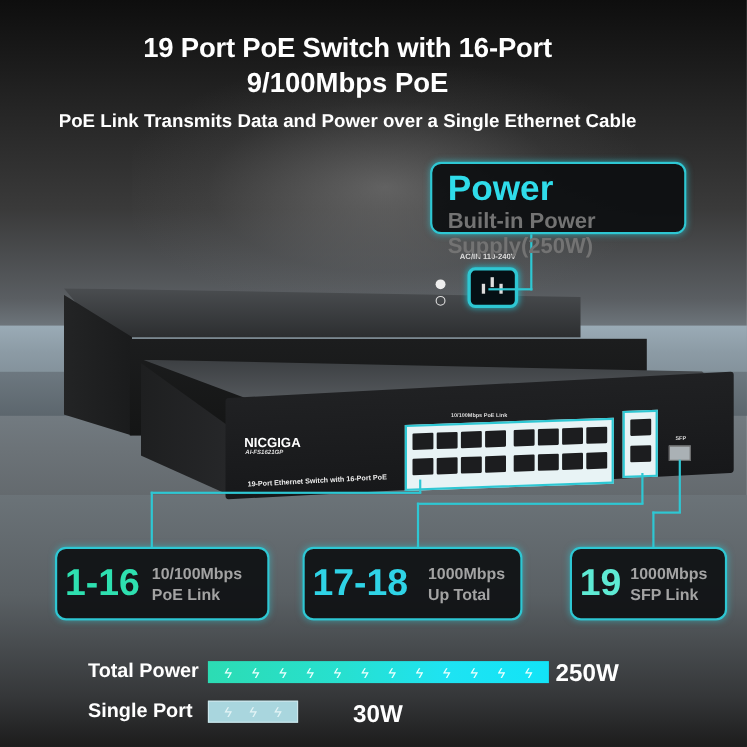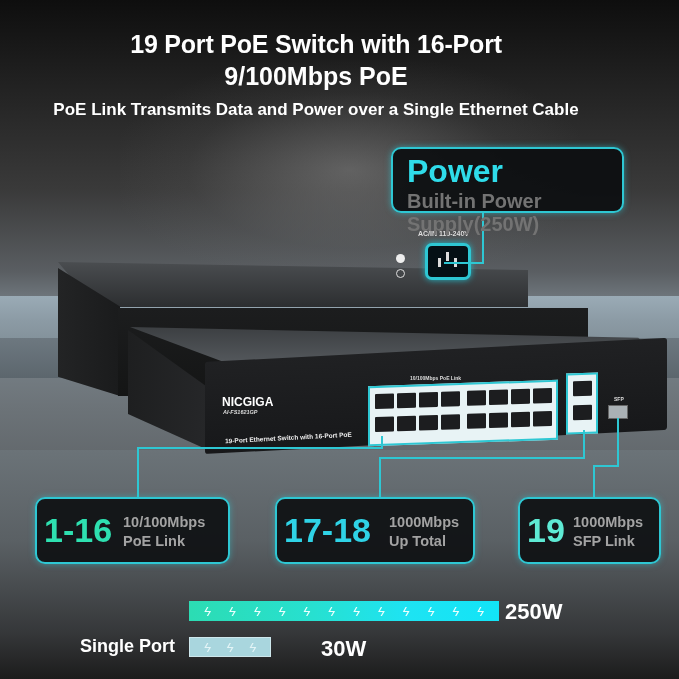--- a/index.html
+++ b/index.html
@@ -72,21 +72,21 @@
   .pb1 { left: 368px; top: 383px; width: 190px; height: 60px; transform: skewY(-2deg); }
   .pb2 { left: 566px; top: 373px; width: 32px; height: 61px; transform: skewY(-2deg); }
   .rj { position: absolute; width: 19px; height: 15px; background: #1c1d1f; border-radius: 1px; }
   .pb-label { position: absolute; left: 410px; top: 375px; font-size: 5px; font-weight: 700; color: #ddd; }
   .sfp-label { position: absolute; left: 614px; top: 396px; font-size: 5px; font-weight: 700; color: #ddd; }
   .sfp { position: absolute; left: 608px; top: 405px; width: 20px; height: 14px; background: #aab1b5; border: 1px solid #666; }
 
   
   .card { position: absolute; top: 497px; height: 67px; background: rgba(14,16,18,0.92);
     border: 2px solid #2ec7d3; border-radius: 10px; box-shadow: 0 0 6px rgba(46,199,211,0.5); }
-  .c1 { left: 35px; width: 195px; padding-left: 36px; }
+  .c1 { left: 50px; width: 195px; padding-left: 36px; }
   .c2 { left: 275px; width: 200px; }
   .c3 { left: 518px; width: 143px; }
   .card-num { position: absolute; left: 7px; top: 12px; font-size: 34px; font-weight: 700; }
   .c1 .card-num { color: #2ee0b0; }
   .c2 .card-num { color: #2fd3e6; }
   .c3 .card-num { color: #5eead4; }
   .card-line1, .card-line2 { position: absolute; font-size: 14.5px; font-weight: 700; color: #a3a3a3; }
   .card-line1 { top: 15px; }
   .card-line2 { top: 34px; }
   .c1 .card-line1, .c1 .card-line2 { left: 86px; }
@@ -196,20 +196,21 @@
     <div class="card-num">17-18</div>
     <div class="card-line1">1000Mbps</div>
     <div class="card-line2">Up Total</div>
   </div>
   <div class="card c3">
     <div class="card-num">19</div>
     <div class="card-line1">1000Mbps</div>
     <div class="card-line2">SFP Link</div>
   </div>
 
+  <div class="bar-label bl1">Total Power</div>
   <div class="bar bar1">
     <span class="bolt">ϟ</span>
     <span class="bolt">ϟ</span>
     <span class="bolt">ϟ</span>
     <span class="bolt">ϟ</span>
     <span class="bolt">ϟ</span>
     <span class="bolt">ϟ</span>
     <span class="bolt">ϟ</span>
     <span class="bolt">ϟ</span>
     <span class="bolt">ϟ</span>

